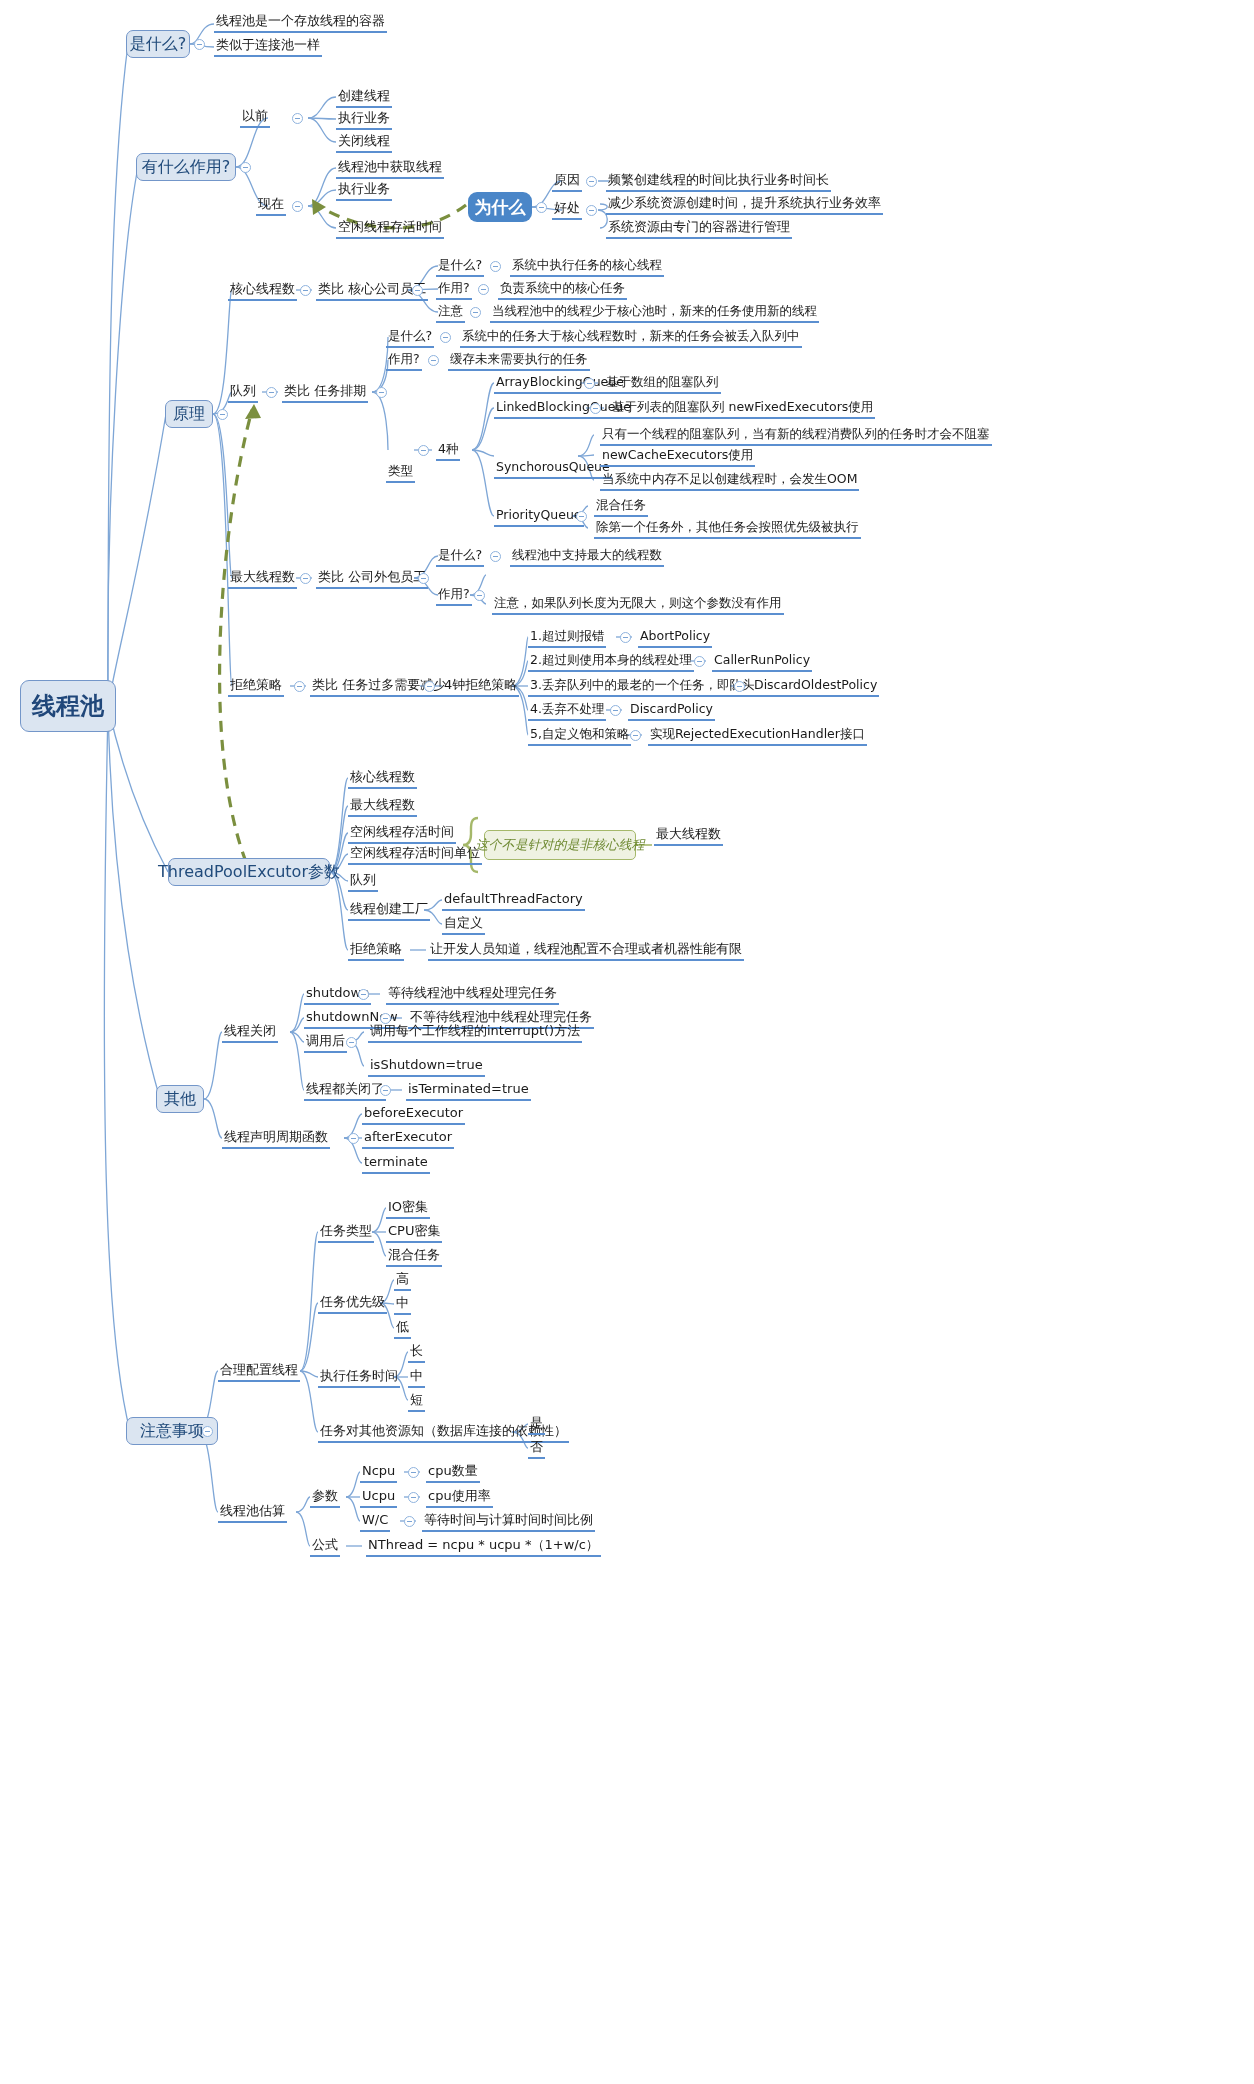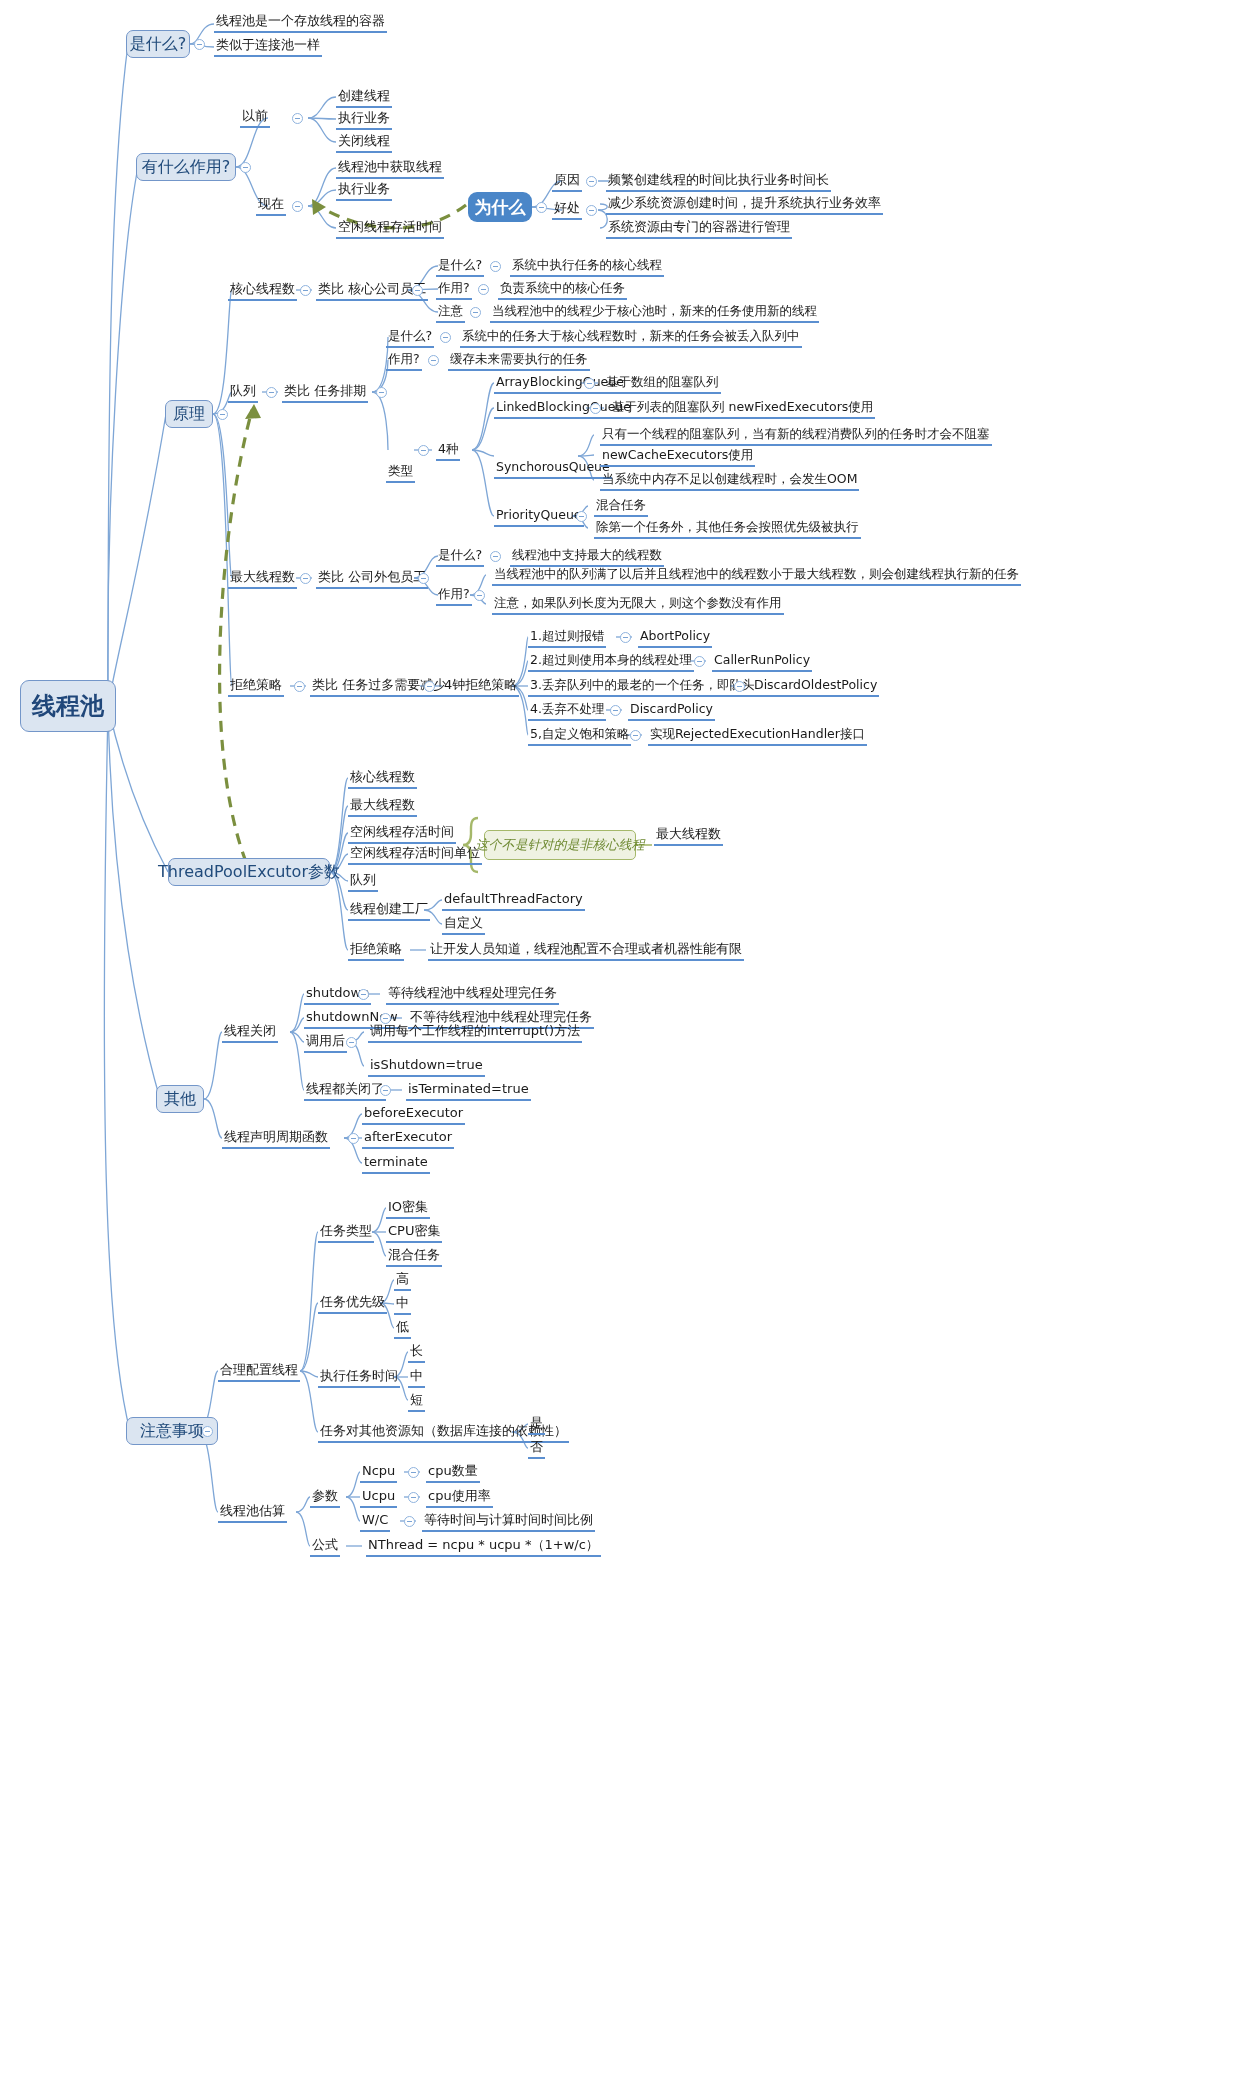--- a/index.html
+++ b/index.html
@@ -330,21 +330,20 @@
 
   <div class="node" style="left:228px;top:569px;">最大线程数</div>
   <div class="toggle" style="left:300px;top:573px;"></div>
   <div class="node" style="left:316px;top:569px;">类比 公司外包员工</div>
   <div class="toggle" style="left:418px;top:573px;"></div>
   <div class="node sm" style="left:436px;top:547px;">是什么?</div>
   <div class="toggle" style="left:490px;top:551px;"></div>
   <div class="node sm" style="left:510px;top:547px;">线程池中支持最大的线程数</div>
   <div class="node sm" style="left:436px;top:586px;">作用?</div>
   <div class="toggle" style="left:474px;top:590px;"></div>
-  <div class="node sm" style="left:492px;top:566px;">当线程池中的队列满了以后并且线程池中的线程数小于最大线程数，则会创建线程执行新的任务</div>
   <div class="node sm" style="left:492px;top:595px;">注意，如果队列长度为无限大，则这个参数没有作用</div>
 
   <div class="node" style="left:228px;top:677px;">拒绝策略</div>
   <div class="toggle" style="left:294px;top:681px;"></div>
   <div class="node" style="left:310px;top:677px;">类比 任务过多需要减少</div>
   <div class="toggle" style="left:424px;top:681px;"></div>
   <div class="node" style="left:442px;top:677px;">4钟拒绝策略</div>
 
   <div class="node sm" style="left:528px;top:628px;">1.超过则报错</div>
   <div class="toggle" style="left:620px;top:632px;"></div>

